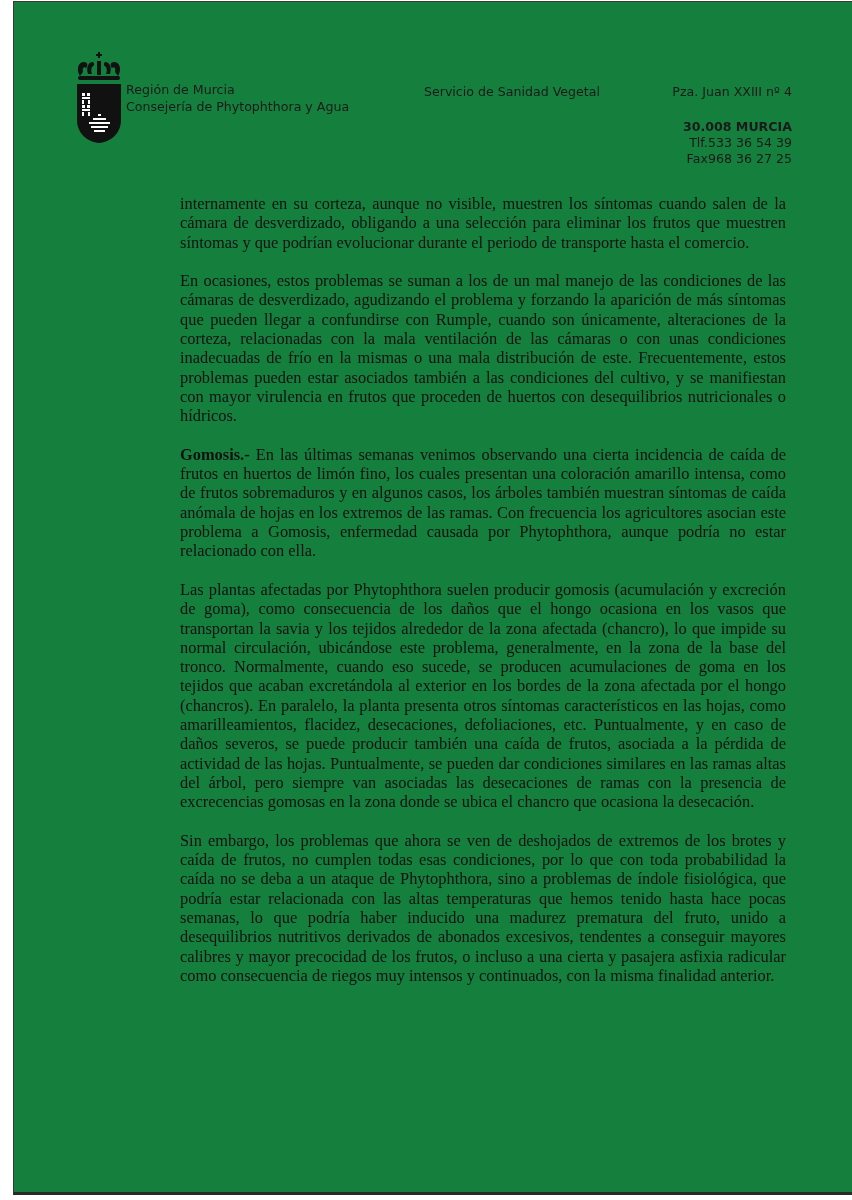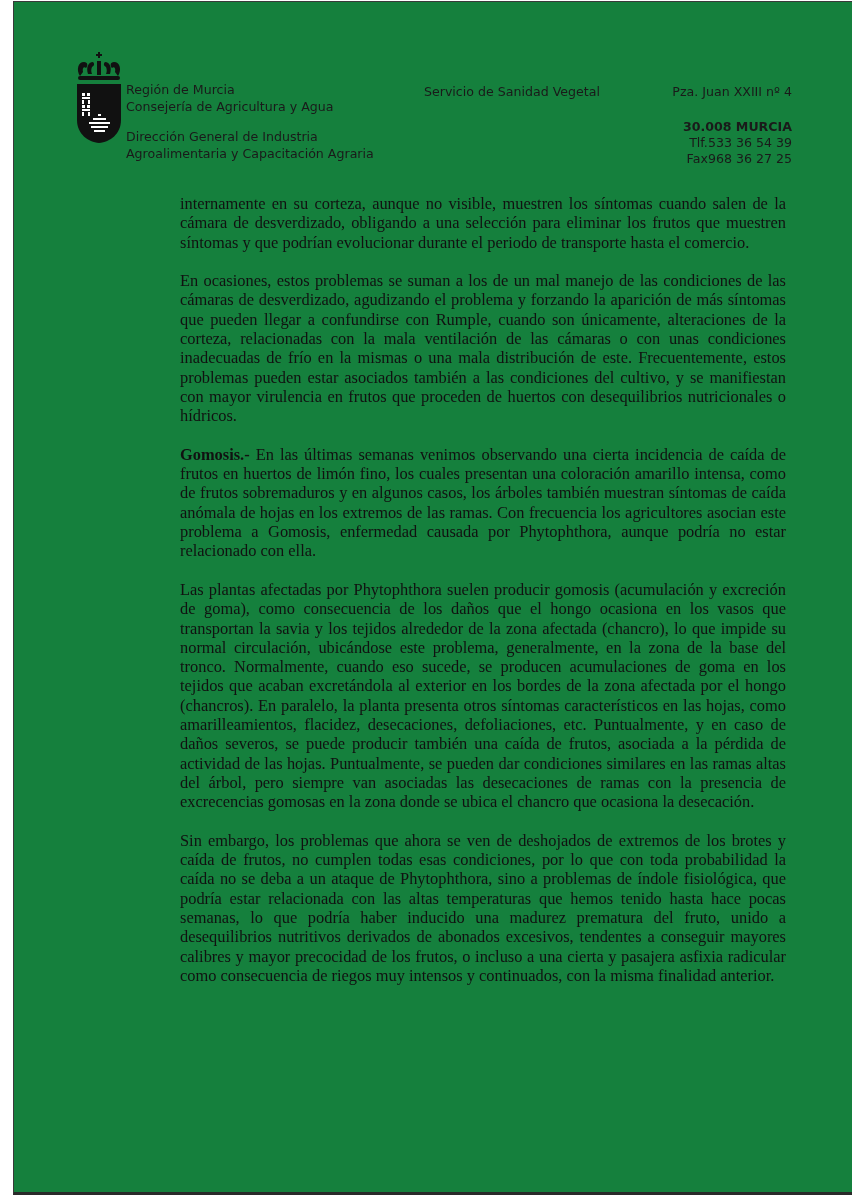--- a/index.html
+++ b/index.html
@@ -70,27 +70,23 @@
       <rect x="24" y="64" width="3" height="2"></rect>
       <rect x="19" y="68" width="13" height="2"></rect>
       <rect x="15" y="72" width="21" height="2"></rect>
       <rect x="17" y="76" width="17" height="2"></rect>
       <rect x="20" y="80" width="11" height="2"></rect>
     </g>
   </svg>
 
   <div class="hdr-text org">
     <div>Región de Murcia</div>
-    <div>Consejería de Agricultura y Agua</div>
+    <div>Consejería de Phytophthora y Agua</div>
   </div>
 
-  <div class="hdr-text dir">
-    <div>Dirección General de Industria</div>
-    <div>Agroalimentaria y Capacitación Agraria</div>
-  </div>
 
   <div class="hdr-text service">Servicio de Sanidad Vegetal</div>
 
   <div class="hdr-text address">
     <div>Pza. Juan XXIII nº 4</div>
     <div class="bold">30.008 MURCIA</div>
     <div><span class="addr-pre">Tlf.</span><span>533 36 54 39</span></div>
     <div><span class="addr-pre">Fax</span><span>968 36 27 25</span></div>
   </div>
 

